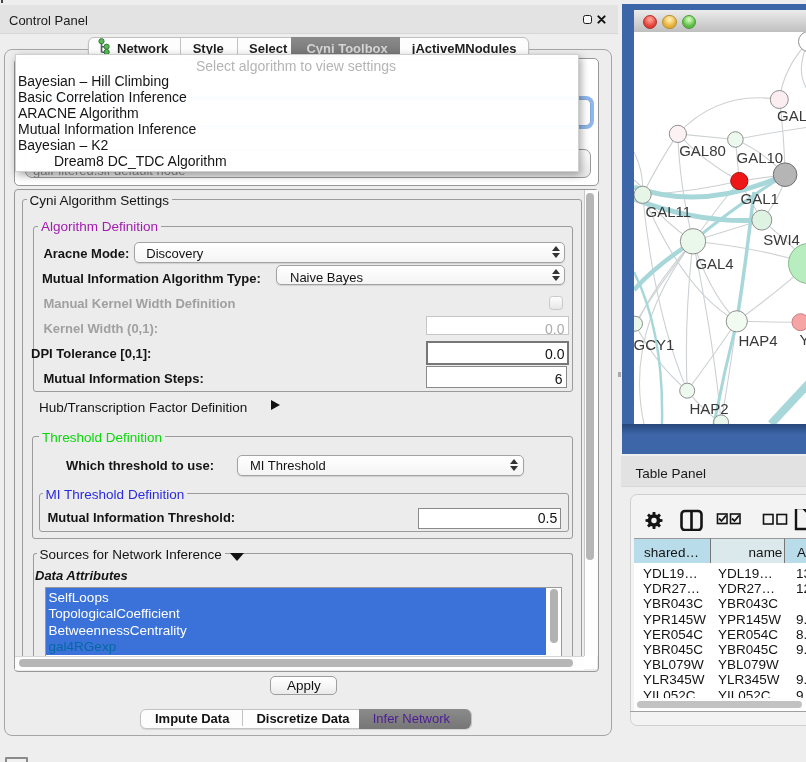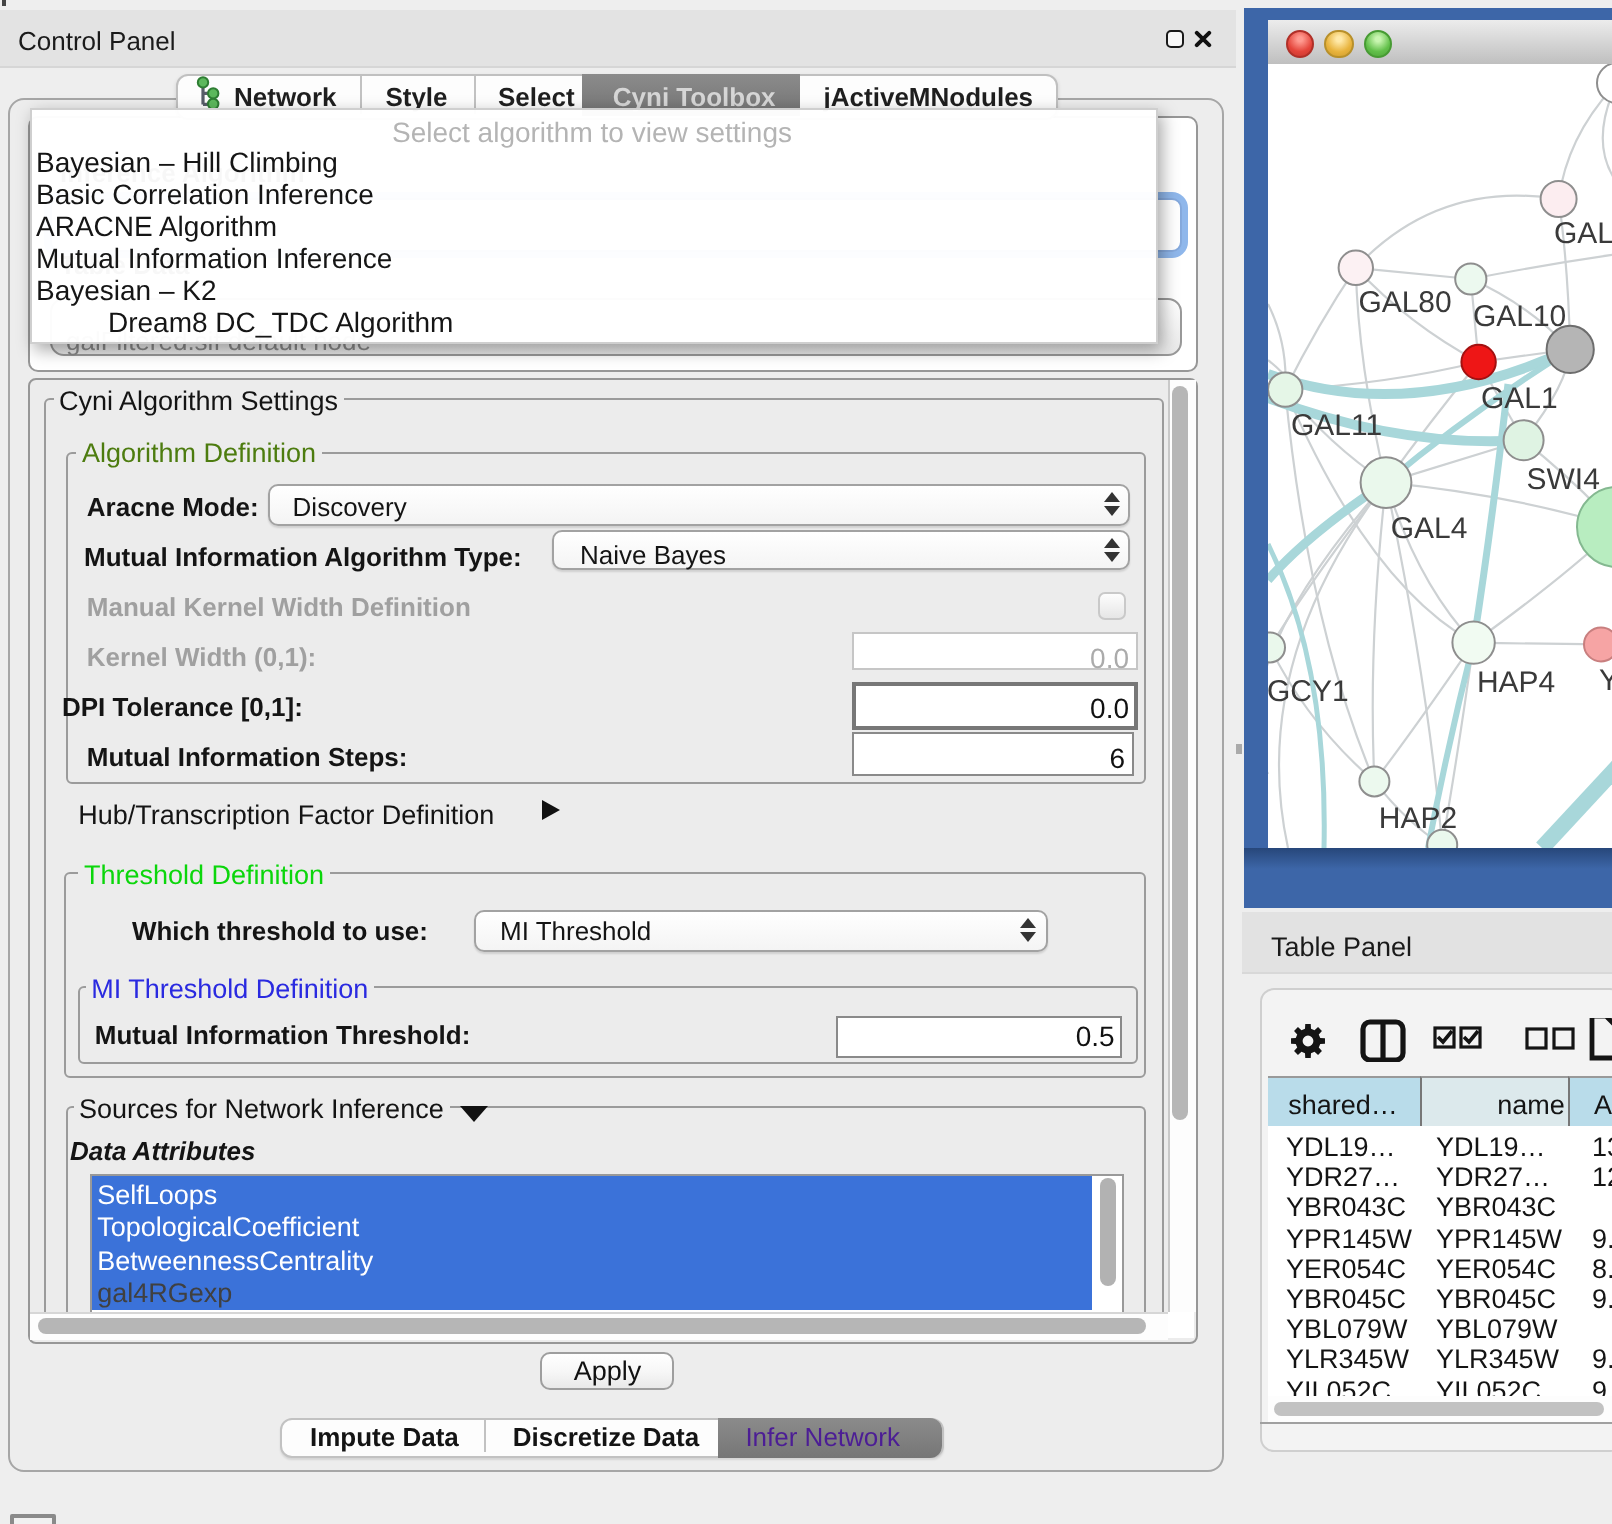--- a/index.html
+++ b/index.html
@@ -34,21 +34,21 @@
 <div class="lbl" style="left:30px;top:125px;">Table Data</div>
 <div class="a" style="left:25px;top:149px;width:564px;height:27px;background:linear-gradient(#fefefe,#e8e8e8);border:1px solid #999;border-radius:7px;"></div>
 <div class="t13" style="left:33px;top:162.5px;color:#8a8a8a;">galFiltered.sif default node</div>
 
 <div class="a" style="left:13.5px;top:189px;width:583px;height:481px;background:#ececec;border:1px solid #979797;border-radius:4px;"></div>
 
 <div class="grp" style="left:21.6px;top:199px;width:558px;height:460px;border-radius:3px;"></div>
 <div class="gtitle" style="left:26.5px;top:192.5px;color:#141414;">Cyni Algorithm Settings</div>
 
 <div class="grp" style="left:33px;top:225.7px;width:538px;height:164px;"></div>
-<div class="gtitle" style="left:38px;top:219px;color:#4d7c0f;">Algorithm Definition</div>
+<div class="gtitle" style="left:38px;top:219px;color:#a21caf;">Algorithm Definition</div>
 
 <div class="lbl" style="left:43.4px;top:246px;">Aracne Mode:</div>
 <div class="combo" style="left:134px;top:241.5px;width:429px;height:19px;"></div>
 <div class="t13" style="left:146.3px;top:246px;">Discovery</div>
 <div class="carr" style="left:552px;top:245.9px;border-bottom:5px solid #333;"></div>
 <div class="carr" style="left:552px;top:253.2px;border-top:5px solid #333;"></div>
 
 <div class="lbl" style="left:42px;top:271px;">Mutual Information Algorithm Type:</div>
 <div class="combo" style="left:276px;top:265.3px;width:287px;height:18px;"></div>
 <div class="t13" style="left:290px;top:270px;">Naive Bayes</div>
@@ -90,21 +90,21 @@
 <div class="a" style="left:33px;top:553px;width:538px;height:103px;border:1px solid #9b9b9b;border-bottom:none;border-radius:3px 3px 0 0;"></div>
 <div class="gtitle" style="left:36.5px;top:546.5px;color:#141414;">Sources for Network Inference</div>
 <div class="a" style="left:230px;top:552.5px;width:0;height:0;border-left:7px solid transparent;border-right:7px solid transparent;border-top:8px solid #111;"></div>
 <div class="lbl" style="left:35px;top:567.5px;font-style:italic;">Data Attributes</div>
 
 <div class="a" style="left:44.5px;top:586.5px;width:515px;height:69.5px;background:#fff;border:1px solid #999;border-bottom:none;"></div>
 <div class="a" style="left:45.5px;top:588.2px;width:500.5px;height:66.8px;background:#3b72d9;"></div>
 <div class="t135" style="left:48.6px;top:589.5px;color:#fff;">SelfLoops</div>
 <div class="t135" style="left:48.6px;top:606px;color:#fff;">TopologicalCoefficient</div>
 <div class="t135" style="left:48.6px;top:622.5px;color:#fff;">BetweennessCentrality</div>
-<div class="t135" style="left:48.6px;top:639.3px;color:#404040;">gal4RGexp</div>
+<div class="t135" style="left:48.6px;top:639.3px;color:#0369a1;">gal4RGexp</div>
 <div class="a" style="left:550px;top:588.5px;width:8px;height:54.5px;background:#b2b2b2;border-radius:4px;"></div>
 
 <div class="a" style="left:583.5px;top:190px;width:13px;height:465.5px;background:#fdfdfd;border-left:1px solid #c9c9c9;"></div>
 <div class="a" style="left:585.5px;top:192.5px;width:8.5px;height:367px;background:#b6b6b6;border-radius:4.5px;"></div>
 <div class="a" style="left:14.5px;top:655.5px;width:569px;height:13.5px;background:#fdfdfd;border-top:1px solid #d6d6d6;"></div>
 <div class="a" style="left:19px;top:658.5px;width:554px;height:8px;background:#b6b6b6;border-radius:4px;"></div>
 <div class="a" style="left:583.5px;top:655.5px;width:13px;height:13.5px;background:#fff;"></div>
 
 <div class="a" style="left:270.3px;top:675.8px;width:65px;height:17px;background:linear-gradient(#ffffff,#f6f6f6 55%,#e9e9e9);border:1px solid #9e9e9e;border-radius:5px;text-align:center;font:13.5px 'Liberation Sans',sans-serif;color:#111;line-height:17px;">Apply</div>
 

